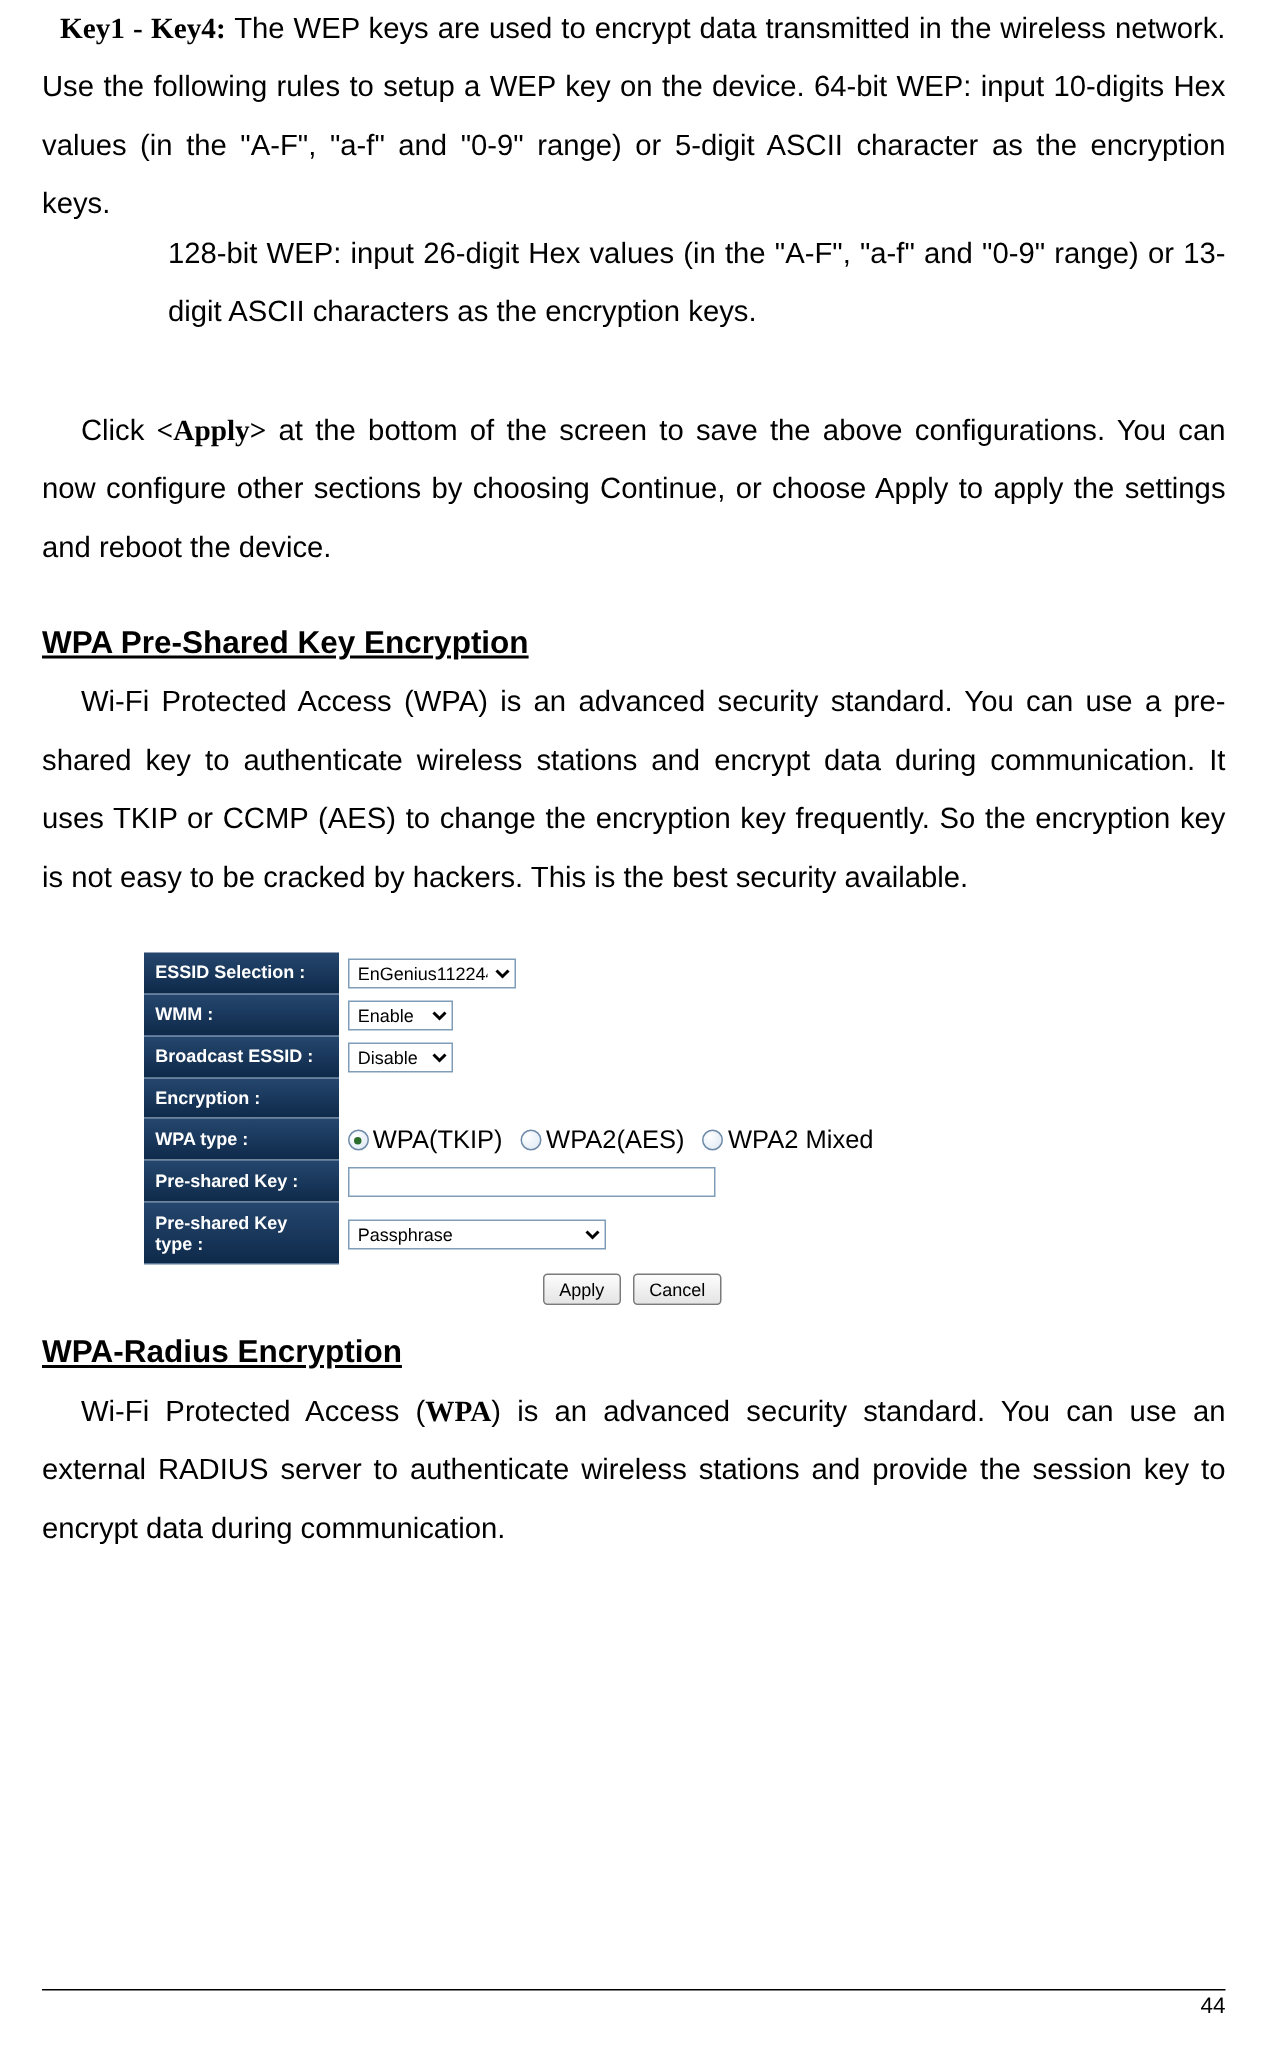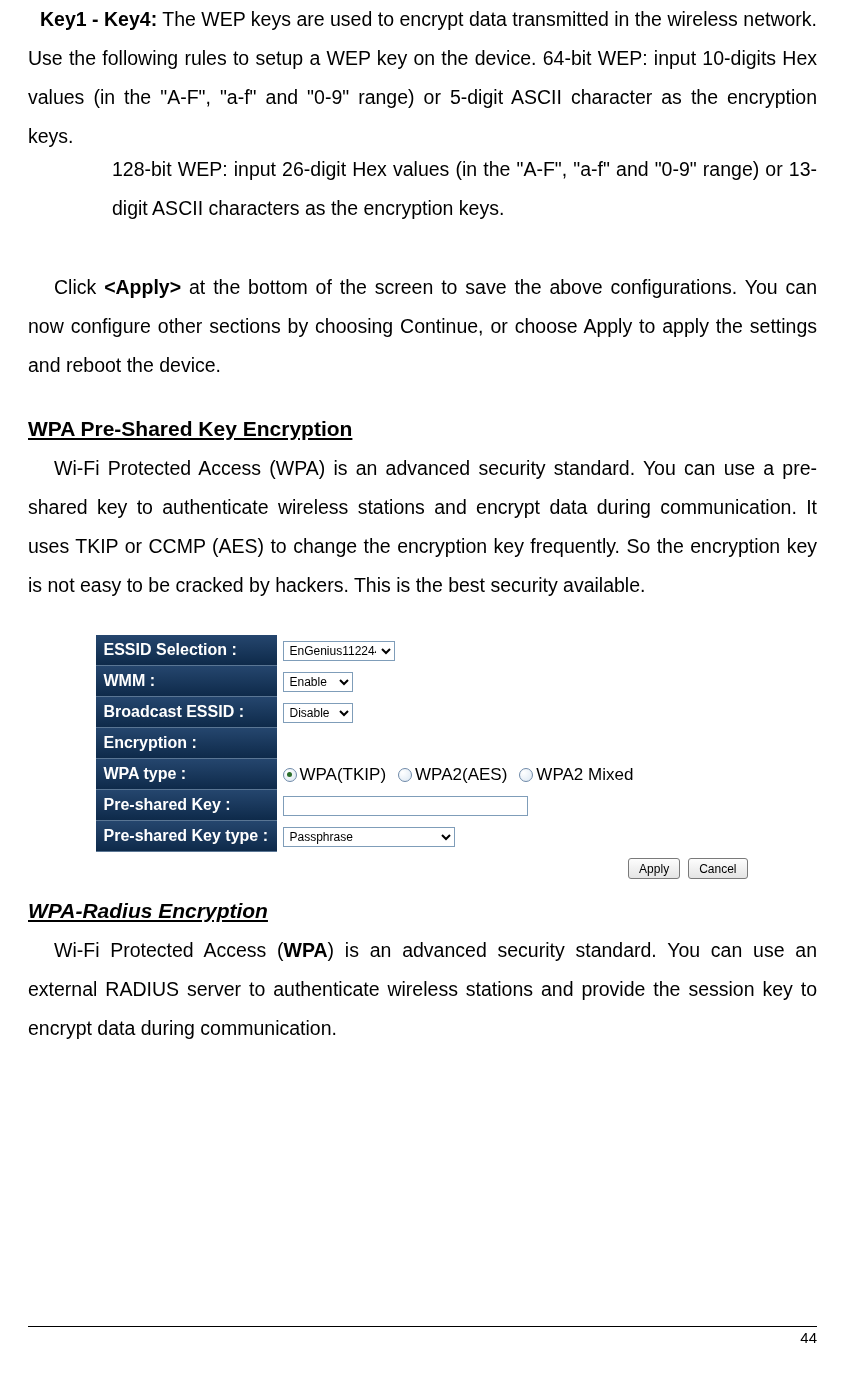--- a/index.html
+++ b/index.html
@@ -16,46 +16,46 @@
     padding: 0 28px 0 28px;
     position: relative;
   }
   .body-text {
     font-size: 19.5px;
     line-height: 2.0;
     text-align: justify;
   }
   .indent-block { margin-left: 84px; }
   .indent-para { text-indent: 26px; }
-  .bold { font-weight: 700; }
+  .bold { font-weight: 700; font-family: Liberation Serif, serif; }
   .heading {
     font-size: 21px;
     font-weight: 700;
     text-decoration: underline;
     margin: 32px 0 8px 0;
   }
 
   
   .form-wrap {
     margin: 30px auto 20px auto;
     width: 654px;
     font-family: Tahoma, Arial, sans-serif;
     font-size: 12px;
     color: #000;
   }
   .form-row {
     display: flex;
     align-items: stretch;
   }
   .cell-label {
-    width: 181px;
+    width: 130px;
     box-sizing: border-box;
     color: #fff;
     font-weight: 700;
-    font-size: 16px;
+    font-size: 12px;
     padding: 6px 8px;
     background: linear-gradient(#25466e, #0e2a4a);
     border-bottom: 1px solid #5a7694;
   }
   .cell-value {
     flex: 1;
     background: #fff;
     padding: 4px 6px;
     display: flex;
     align-items: center;
@@ -92,21 +92,21 @@
     align-items: center;
     justify-content: center;
   }
   .radio-dot {
     width: 5px; height: 5px; border-radius: 50%;
     background: #2b6e2b;
   }
 
   .form-buttons {
     display: flex;
-    justify-content: flex-end;
+    justify-content: center;
     gap: 8px;
     padding: 6px 2px 0 0;
   }
   .btn {
     font-family: Tahoma, Arial, sans-serif;
     font-size: 12px;
     padding: 1px 10px;
     height: 21px;
     border: 1px solid #7a7a7a;
     border-radius: 3px;
@@ -216,21 +216,21 @@
         </select>
       </div>
     </div>
 
     <div class="form-buttons">
       <button class="btn">Apply</button>
       <button class="btn">Cancel</button>
     </div>
   </div>
 
-  <div class="heading" style="margin-top:16px;font-style:italic;">WPA-Radius Encryption</div>
+  <div class="heading" style="margin-top:16px;">WPA-Radius Encryption</div>
   <div class="body-text indent-para">
     <span>Wi-Fi Protected Access (</span><span class="bold">WPA</span><span>) is an advanced security standard. You can use an external RADIUS server to authenticate wireless stations and provide the session key to encrypt data during communication.</span>
   </div>
 
   <div class="page-footer">
     <div class="rule"></div>
     <div class="page-number">44</div>
   </div>
 
 </div>

